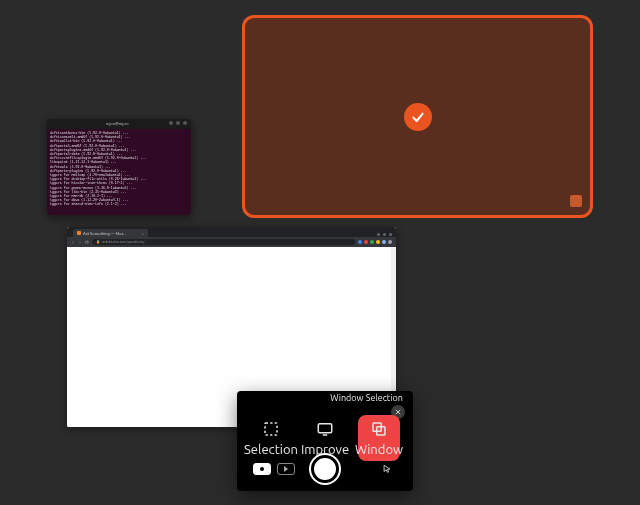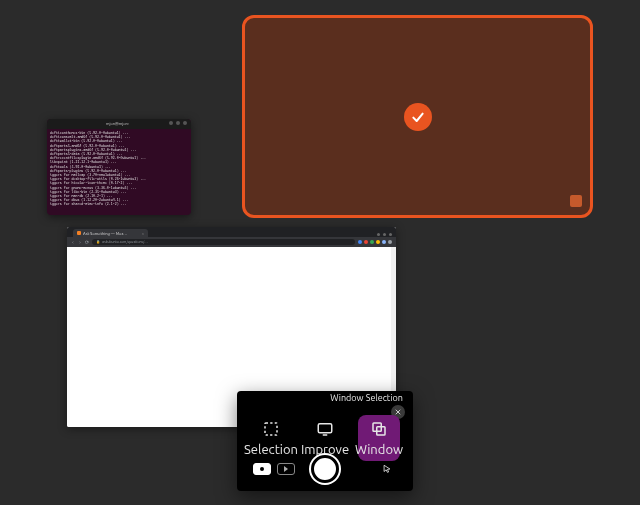--- a/index.html
+++ b/index.html
@@ -42,21 +42,21 @@
   .br-inner-btn{background:#3a3a3a;border-radius:2px;color:#ccc;font-size:3.5px;padding:1px 4px}
 
   
   .shot{position:absolute;left:237px;bottom:14px;width:176px;height:100px;background:#000;border-radius:4px;box-shadow:0 6px 20px rgba(0,0,0,.5);color:#e6e6e6;font-size:8px}
   .shot-header{position:absolute;top:4px;right:0;left:0;display:flex;justify-content:flex-end;align-items:center;padding:0 8px;gap:6px}
   .shot-header-title{position:absolute;right:10px;top:-2px;font-size:9px;color:#e6e6e6}
   .shot-close{width:14px;height:14px;border-radius:50%;background:#3a3a3a;display:flex;align-items:center;justify-content:center;margin-top:10px}
   .shot-close svg{width:8px;height:8px}
   .shot-modes{position:absolute;top:24px;left:0;right:0;display:flex;justify-content:center;gap:12px}
   .mode{width:42px;display:flex;flex-direction:column;align-items:center;gap:4px;padding:5px 2px;border-radius:8px}
-  .mode.active{background:#701a75}
+  .mode.active{background:#ef4444}
   .mode svg{width:18px;height:18px}
   .mode-label{font-size:13px;color:#e6e6e6}
   .shot-bottom{position:absolute;bottom:8px;left:0;right:0;display:flex;align-items:center;justify-content:center;gap:12px}
   .shot-toggle{display:flex;align-items:center;gap:6px;position:absolute;left:16px}
   .tog{width:18px;height:12px;border:1.5px solid #888;border-radius:3px;display:flex;align-items:center;justify-content:center}
   .tog.photo{background:#fff;border-color:#fff}
   .tog.photo::after{content:"";width:4px;height:4px;border-radius:50%;background:#000}
   .tog.video::after{content:"";width:0;height:0;border-left:4px solid #aaa;border-top:3px solid transparent;border-bottom:3px solid transparent}
   .shutter{width:28px;height:28px;border-radius:50%;background:#fff;border:3px solid #000;box-shadow:0 0 0 2px #fff}
   .pointer-opt{position:absolute;right:20px;width:12px;height:12px;display:flex;align-items:center;justify-content:center}

